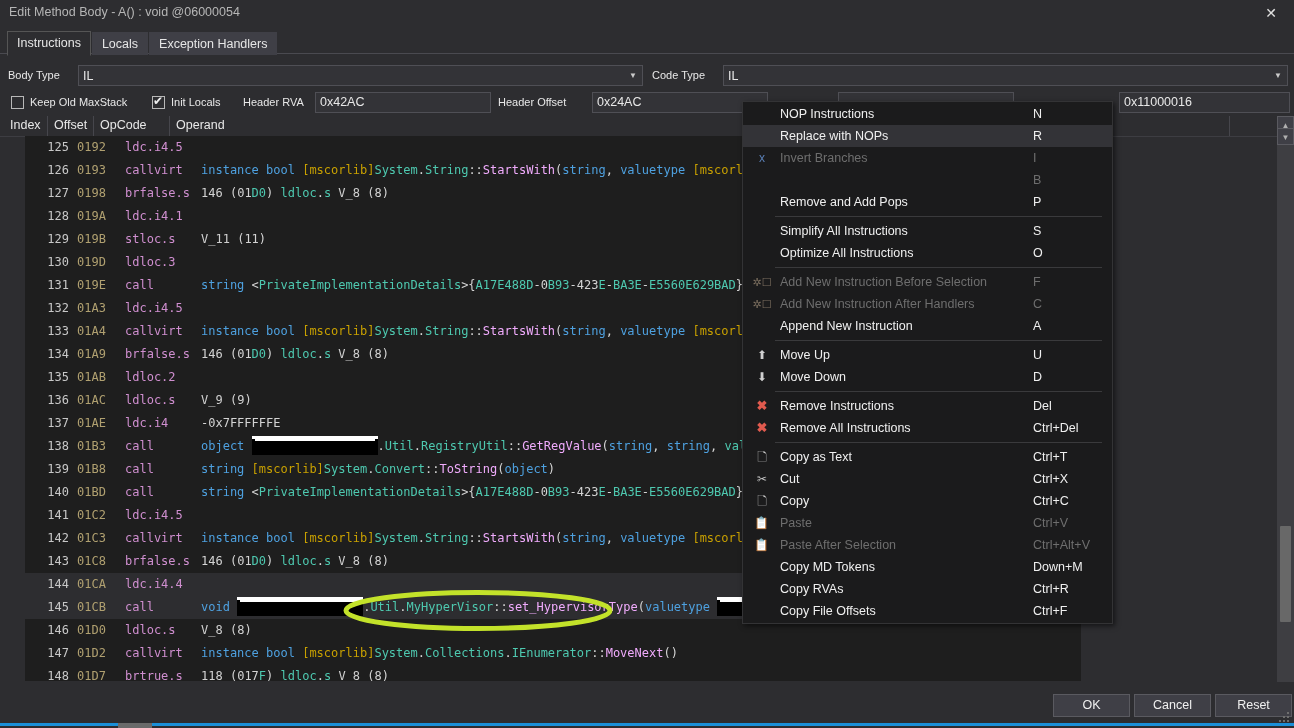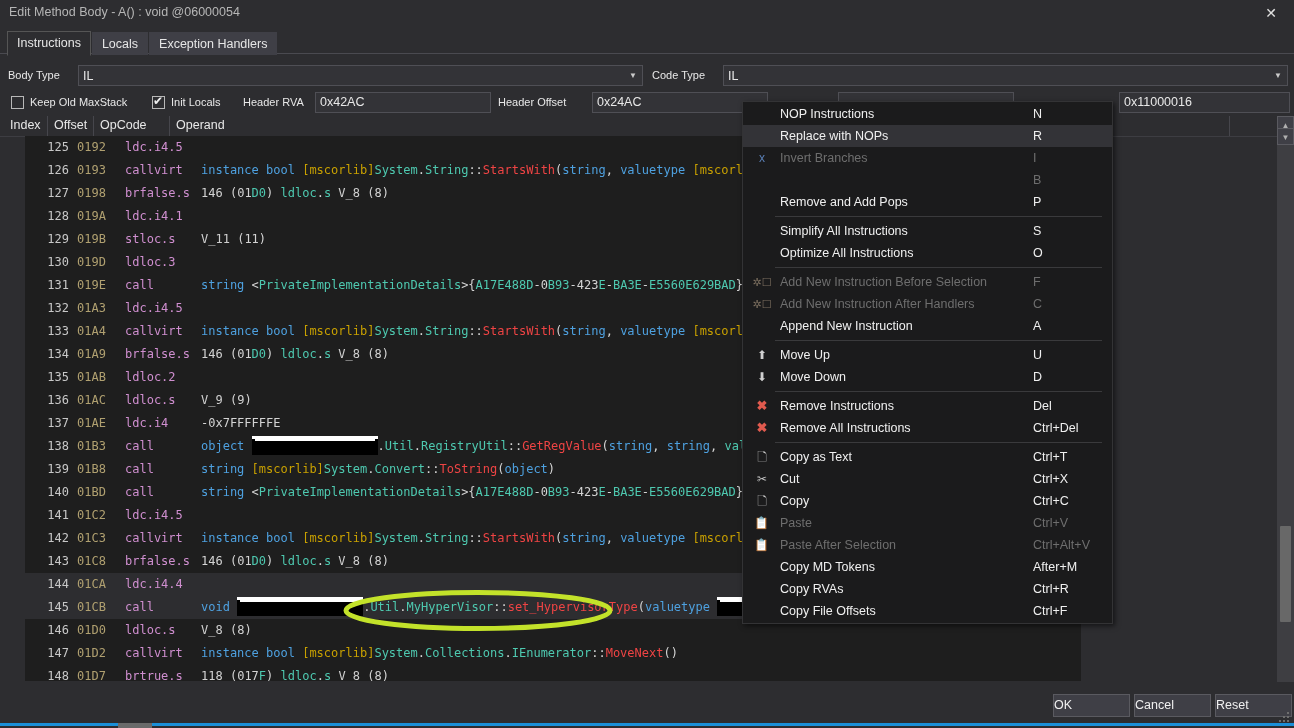--- a/index.html
+++ b/index.html
@@ -90,21 +90,21 @@
   }
   .row.sel{background:#2d2d30;}
   .idx{position:absolute;left:10px;width:34px;text-align:right;color:#c8c8c8;}
   .off{position:absolute;left:52px;color:#b0a070;}
   .opc{position:absolute;left:100px;color:#d08fd0;}
   .opr{position:absolute;left:176px;}
 
   .t-kw{color:#4ea1e0;}
   .t-br{color:#c8a000;}
   .t-ty{color:#4ec9b0;}
-  .t-mth{color:#ef4444;}
+  .t-mth{color:#f0abfc;}
   .t-pun{color:#d4d4d4;}
   .t-num{color:#d4d4d4;}
   .t-var{color:#cfcfcf;}
 
   .redact{
     display:inline-block;vertical-align:middle;
     height:13px;background:#000;
     border-top:3px solid #ffffff;border-bottom:3px solid #000;
     box-sizing:content-box;position:relative;top:-1px;
   }
@@ -125,21 +125,21 @@
   .vscroll .btn.dn{bottom:0;}
   .vscroll .thumb{
     position:absolute;left:3px;width:11px;background:#686868;border-radius:1px;
   }
 
   
   .bottombar{position:absolute;left:0;top:682px;width:1294px;height:46px;background:#2d2d30;}
   .btn{
     position:absolute;top:12px;height:23px;width:77px;
     background:#3f3f46;border:1px solid #5a5a60;
-    color:#f0f0f0;font-size:12.5px;line-height:21px;
+    color:#f0f0f0;font-size:12.5px;line-height:21px;text-align:center;
     box-sizing:border-box;
   }
   .grip{position:absolute;right:3px;bottom:4px;width:12px;height:12px;}
   .grip i{position:absolute;width:2px;height:2px;background:#6e6e6e;}
   .bluebar{position:absolute;left:0;top:723px;width:1294px;height:3px;background:#1a8fd8;}
   .bluetab{position:absolute;left:118px;top:723px;width:34px;height:5px;background:#6a6a6a;}
 
   
   .ctxmenu{
     position:absolute;left:742px;top:101px;width:371px;
@@ -488,21 +488,21 @@
         <span class="mkey">Ctrl+V</span>
       </div>
       <div class="mi dis">
         <span class="micon"><span class="ico-copy-dim">📋</span></span>
         <span class="mlabel">Paste After Selection</span>
         <span class="mkey">Ctrl+Alt+V</span>
       </div>
       <div class="mi">
         <span class="micon"></span>
         <span class="mlabel">Copy MD Tokens</span>
-        <span class="mkey">After+M</span>
+        <span class="mkey">Down+M</span>
       </div>
       <div class="mi">
         <span class="micon"></span>
         <span class="mlabel">Copy RVAs</span>
         <span class="mkey">Ctrl+R</span>
       </div>
       <div class="mi">
         <span class="micon"></span>
         <span class="mlabel">Copy File Offsets</span>
         <span class="mkey">Ctrl+F</span>

